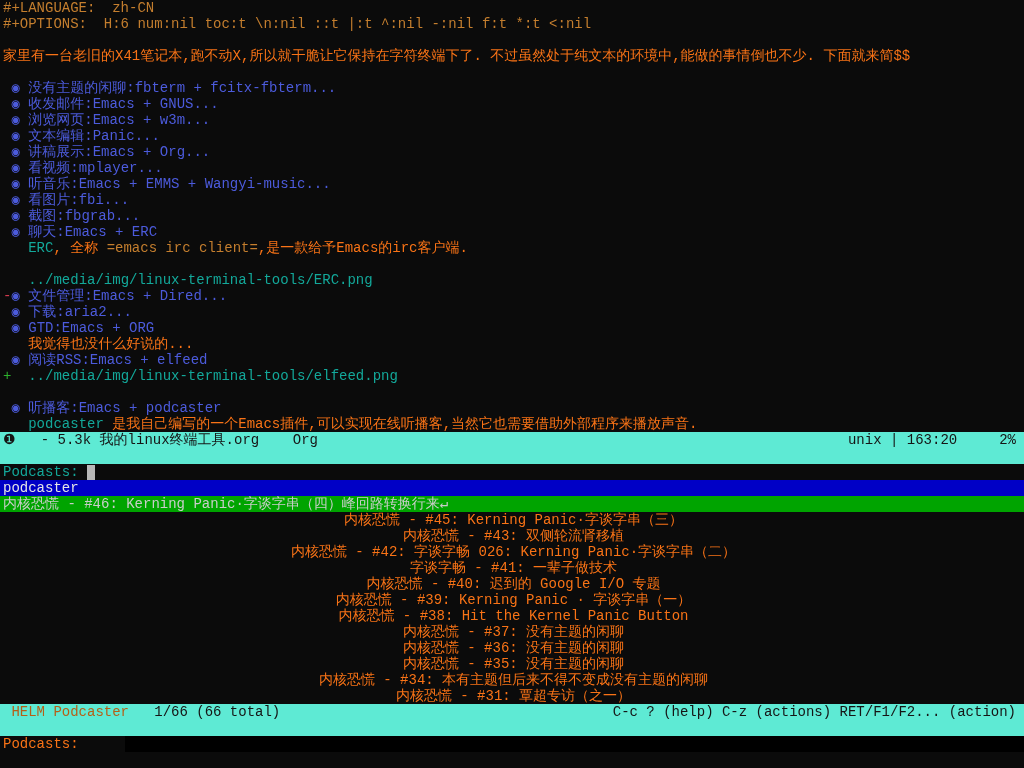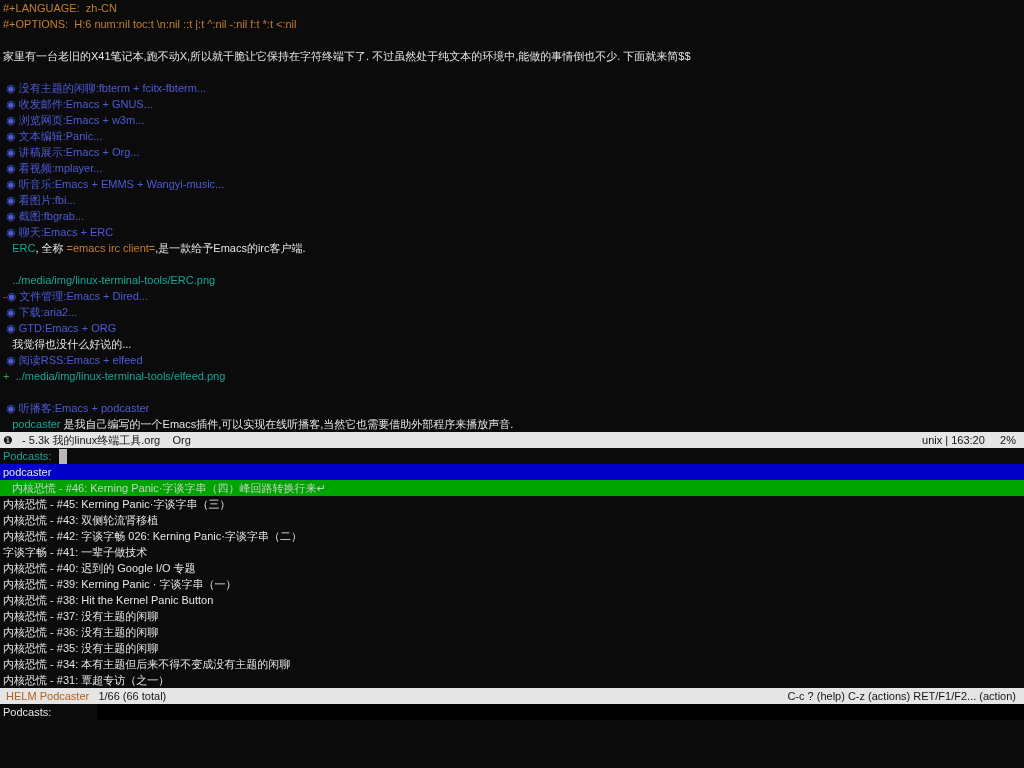--- a/index.html
+++ b/index.html
@@ -1,37 +1,37 @@
 <!DOCTYPE html>
 <html><head>
 <meta charset="utf-8">
 <style>
   * { margin:0; padding:0; box-sizing:border-box; }
   html,body { width:1024px; height:768px; background:#0b0b0b; }
   .screen {
     position:relative; width:1024px; height:768px; overflow:hidden;
     background:#0b0b0b; color:#b5b5b5;
-    font-family:Liberation Sans, sans-serif;
-    font-size:11px; line-height:16px;
+    font-family:Liberation Mono, monospace;
+    font-size:14px; line-height:16px;
   }
   .line { height:16px; white-space:pre; padding-left:3px; overflow:hidden; }
   .c-orange { color:#c47e2e; }
   .c-blue   { color:#4c5bdc; }
   .c-teal   { color:#13a89a; }
-  .c-fg     { color:#e5e5e5; }
+  .c-fg     { color:#f97316;text-align:center; }
   .c-red    { color:#d23a4e; }
   .c-green  { color:#2db22d; }
   .modeline {
-    height:16px; background:#e5e5e5; color:#151515;
+    height:32px; background:#5eead4; color:#151515;
     display:flex; justify-content:space-between;
     white-space:pre; padding:0 8px 0 3px; overflow:hidden;
   }
   .helm-title { color:#b55f17; }
   .source-header { height:16px; background:#0000c6; color:#e6e6e6; white-space:pre; padding-left:3px; }
-  .selected-row  { height:16px; background:#00a400; color:#c9cec9; white-space:pre; padding-left:12px; overflow:hidden; }
+  .selected-row  { height:16px; background:#00a400; color:#c9cec9; white-space:pre; padding-left:3px; overflow:hidden; }
   .cursor-block { display:inline-block; width:8px; height:15px; background:#b8b8b8; vertical-align:bottom; margin-left:8px; }
   .minibuffer { height:16px; display:flex; white-space:pre; padding-left:3px; }
   .mb-input { flex:1; height:16px; background:#000000; margin-left:46px; }
 </style>
 </head>
 <body>
 
 <div class="screen">
 
   <div>

